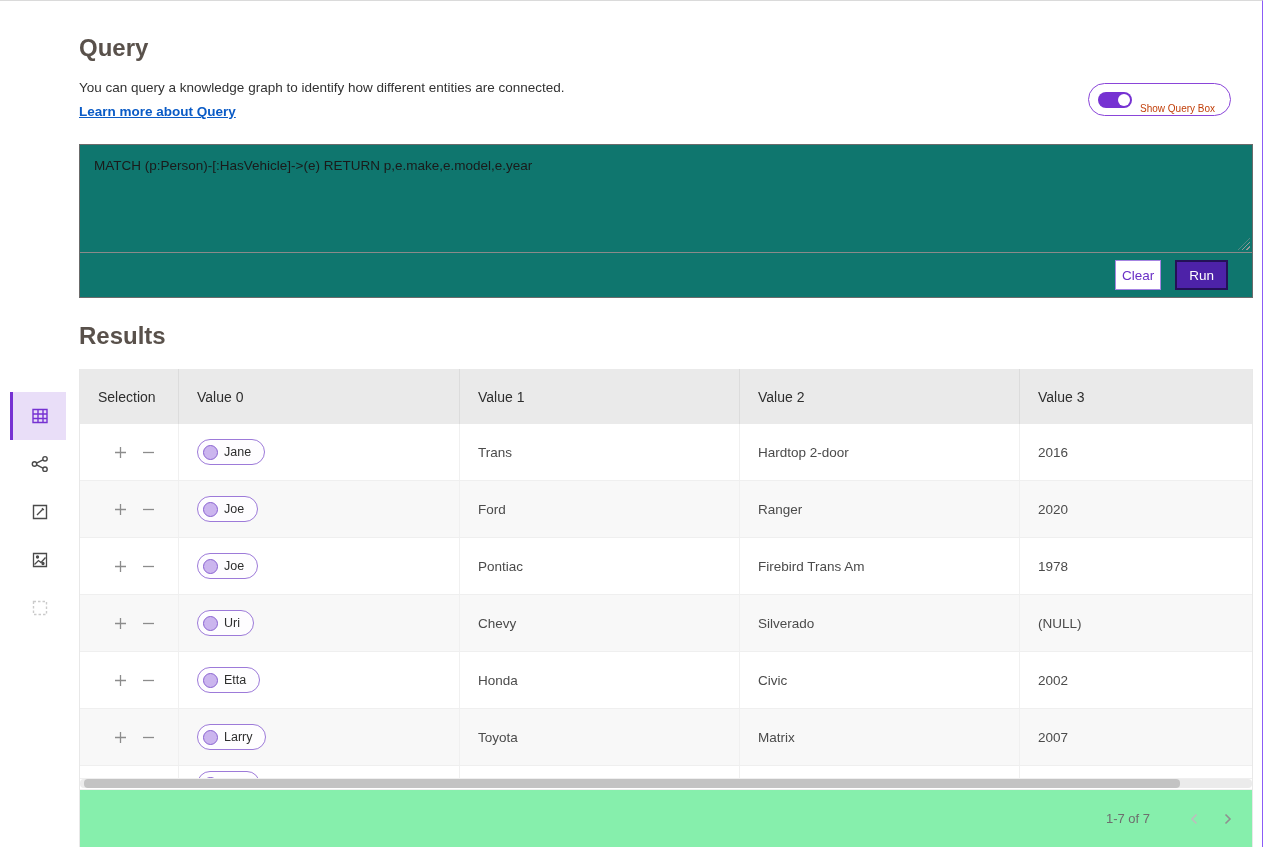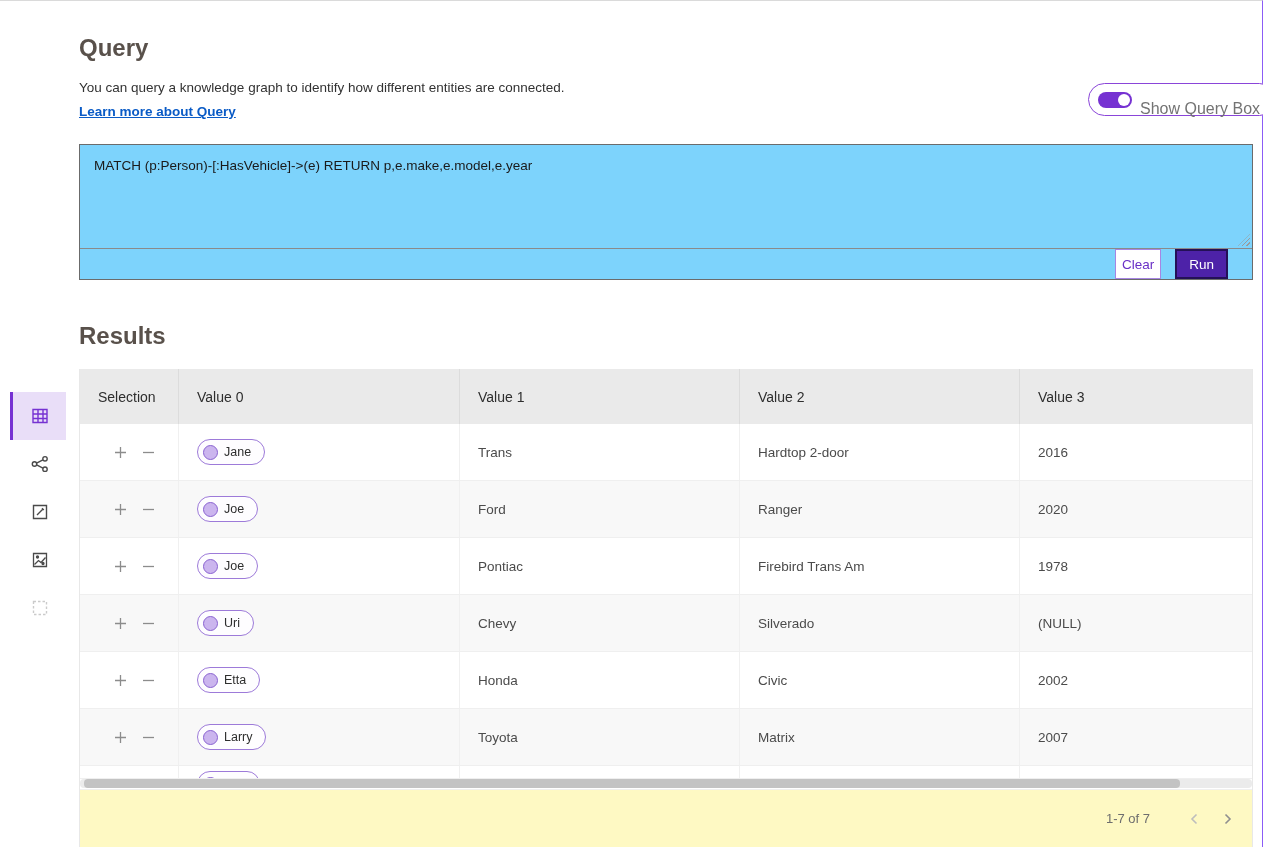--- a/index.html
+++ b/index.html
@@ -11,24 +11,24 @@
   .q-title { position:absolute; left:79px; top:33px; font-size:24px; font-weight:700; color:#59514b; }
   .q-desc  { position:absolute; left:79px; top:79px; font-size:13.5px; color:#323232; }
   .q-link  { position:absolute; left:79px; top:103px; font-size:13.5px; font-weight:700;
              color:#0a5bc6; text-decoration:underline; cursor:pointer; }
 
   .toggle-pill { position:absolute; left:1088px; top:82px; height:33px; padding:0 15px 0 9px;
     border:1px solid #8a45d9; border-radius:17px; background:#fff; display:flex; align-items:center;
     gap:8px; cursor:pointer; }
   .switch { width:34px; height:16px; border-radius:8px; background:#7632d2; position:relative; flex:none; }
   .switch .knob { position:absolute; right:2px; top:2px; width:12px; height:12px; border-radius:50%; background:#fff; }
-  .toggle-label { font-size:16px; color:#737373; white-space:nowrap;margin-top:18px; }
-
-  .query-box { position:absolute; left:79px; top:143px; width:1174px; height:136px;
-    border:1px solid #6b6b6b; background:#7dd3fc; display:flex; flex-direction:column; }
+  .toggle-label { font-size:10px; color:#c2410c; white-space:nowrap;margin-top:18px; }
+
+  .query-box { position:absolute; left:79px; top:143px; width:1174px; height:154px;
+    border:1px solid #6b6b6b; background:#0f766e; display:flex; flex-direction:column; }
   .qb-text { height:108px; border-bottom:1px solid #8a8a8a; position:relative; }
   .qb-text textarea { width:100%; height:100%; border:none; outline:none; resize:none; background:transparent;
     padding:13px 14px; font-size:13.5px; color:#1a1a1a; font-family:"Liberation Sans", sans-serif; }
   .resize-grip { position:absolute; right:2px; bottom:2px; width:12px; height:12px;
     background:repeating-linear-gradient(135deg, transparent 0 2px, #9a9a9a 2px 3px);
     clip-path:polygon(100% 0, 100% 100%, 0 100%); cursor:nwse-resize; }
   .qb-actions { flex:1; display:flex; align-items:center; justify-content:flex-end; gap:14px; padding-right:24px; }
   .btn { height:30px; font-size:13.5px; cursor:pointer; font-family:inherit; }
   .btn-clear { padding:0 6px; background:#fff; border:1px solid #a685e2; color:#6a30c6; }
   .btn-run   { padding:0 12px; background:#4d22a8; border:2px solid #241057; color:#fff; }
@@ -65,21 +65,21 @@
   .pill-label { font-size:12.5px; color:#2e2e2e; white-space:nowrap; }
 
   .partial-row { height:13px; overflow:hidden; background:#fff; }
   .partial-row .pill { margin-left:18px; margin-top:5px; }
 
   .scroll-row { height:10px; position:relative; background:#fff; }
   .scroll-track { position:absolute; left:0; right:0; top:0; height:9px; background:#ebebeb; border-radius:4px; }
   .scroll-thumb { position:absolute; left:4px; top:0; height:9px; width:1096px; background:#c3c3c3;
     border-radius:4px; cursor:grab; }
 
-  .t-footer { height:59px; background:#fef9c3; border-top:1px solid #f0f0f0; border-bottom:1px solid #cfcfcf;
+  .t-footer { height:59px; background:#86efac; border-top:1px solid #f0f0f0; border-bottom:1px solid #cfcfcf;
     display:flex; align-items:center; justify-content:flex-end; padding-right:12px; }
   .page-label { font-size:13px; color:#6e6e6e; margin-right:32px; }
   .chev { width:26px; height:26px; display:flex; align-items:center; justify-content:center; cursor:pointer; }
   .chev.prev { color:#bdbdbd; margin-right:6px; }
   .chev.next { color:#8f8f8f; }
 </style>
 </head>
 <body>
 
 <div class="page">

